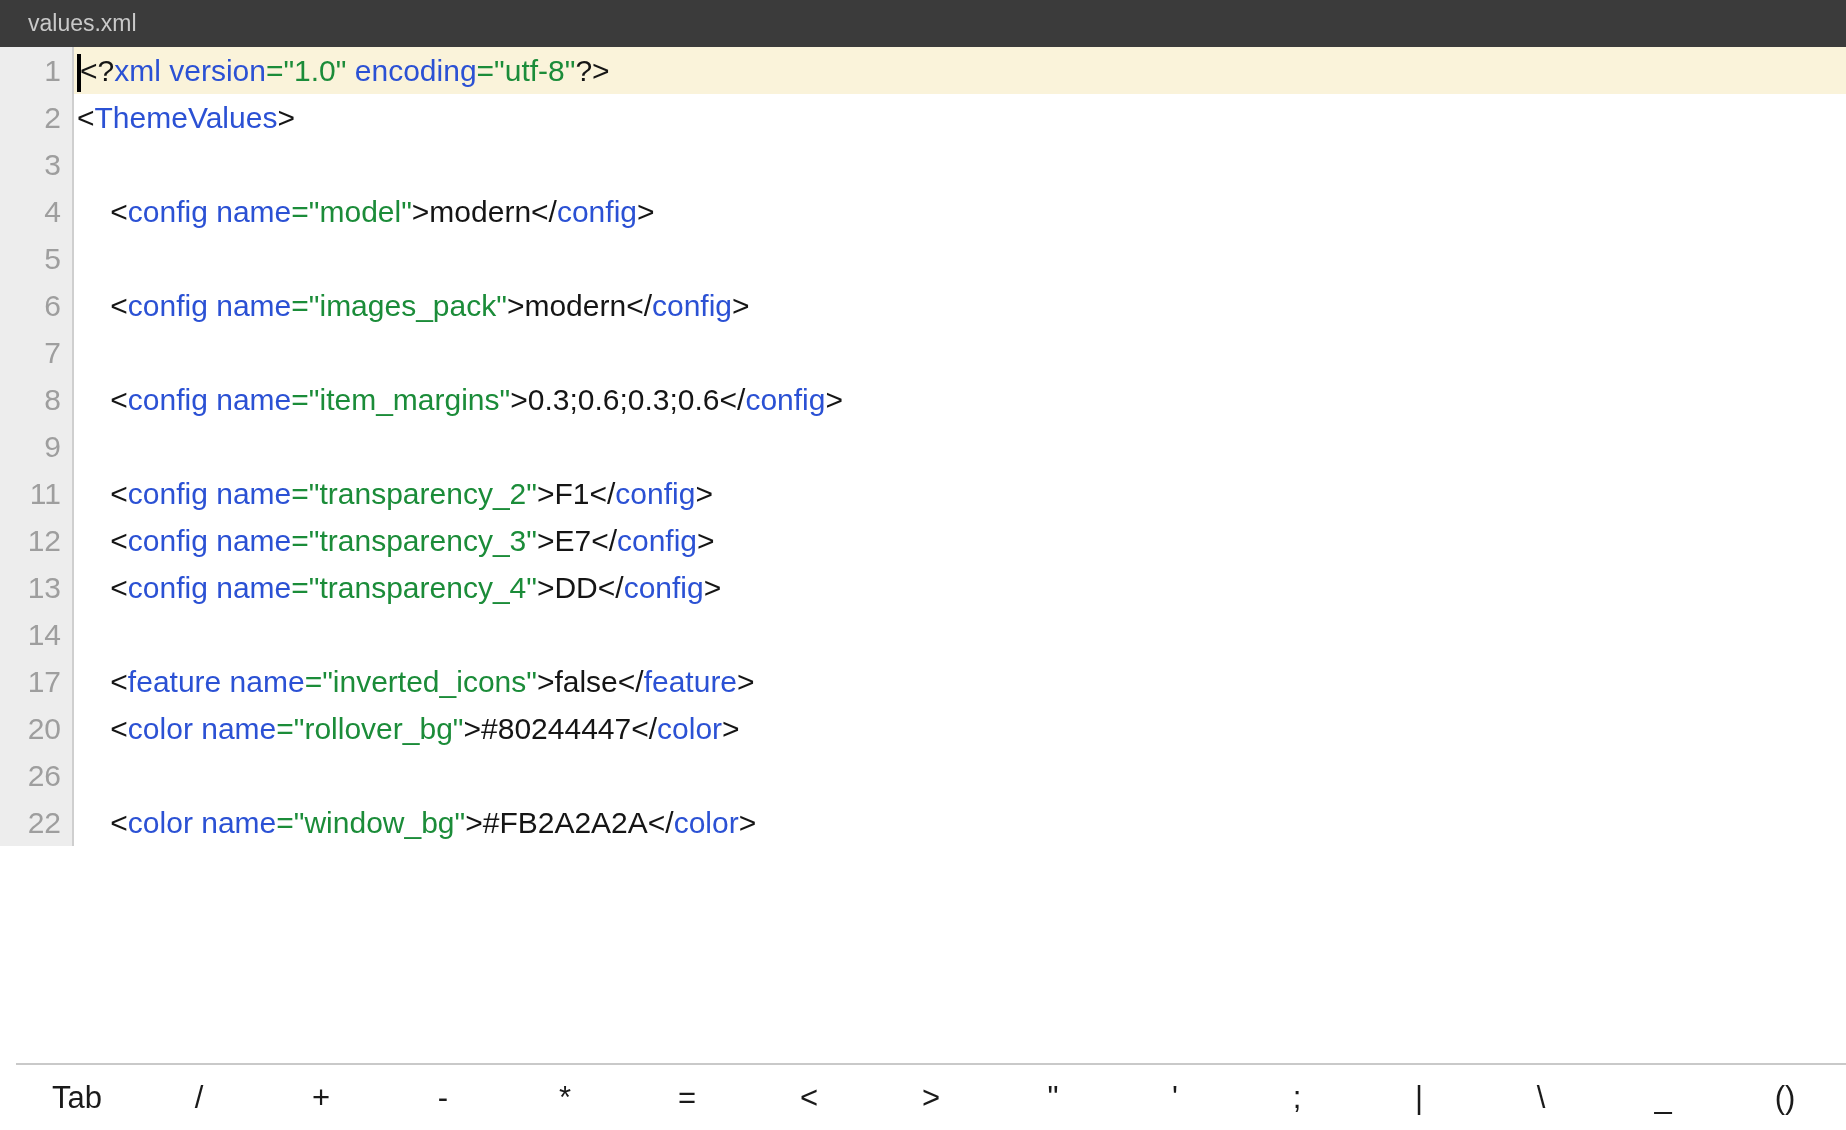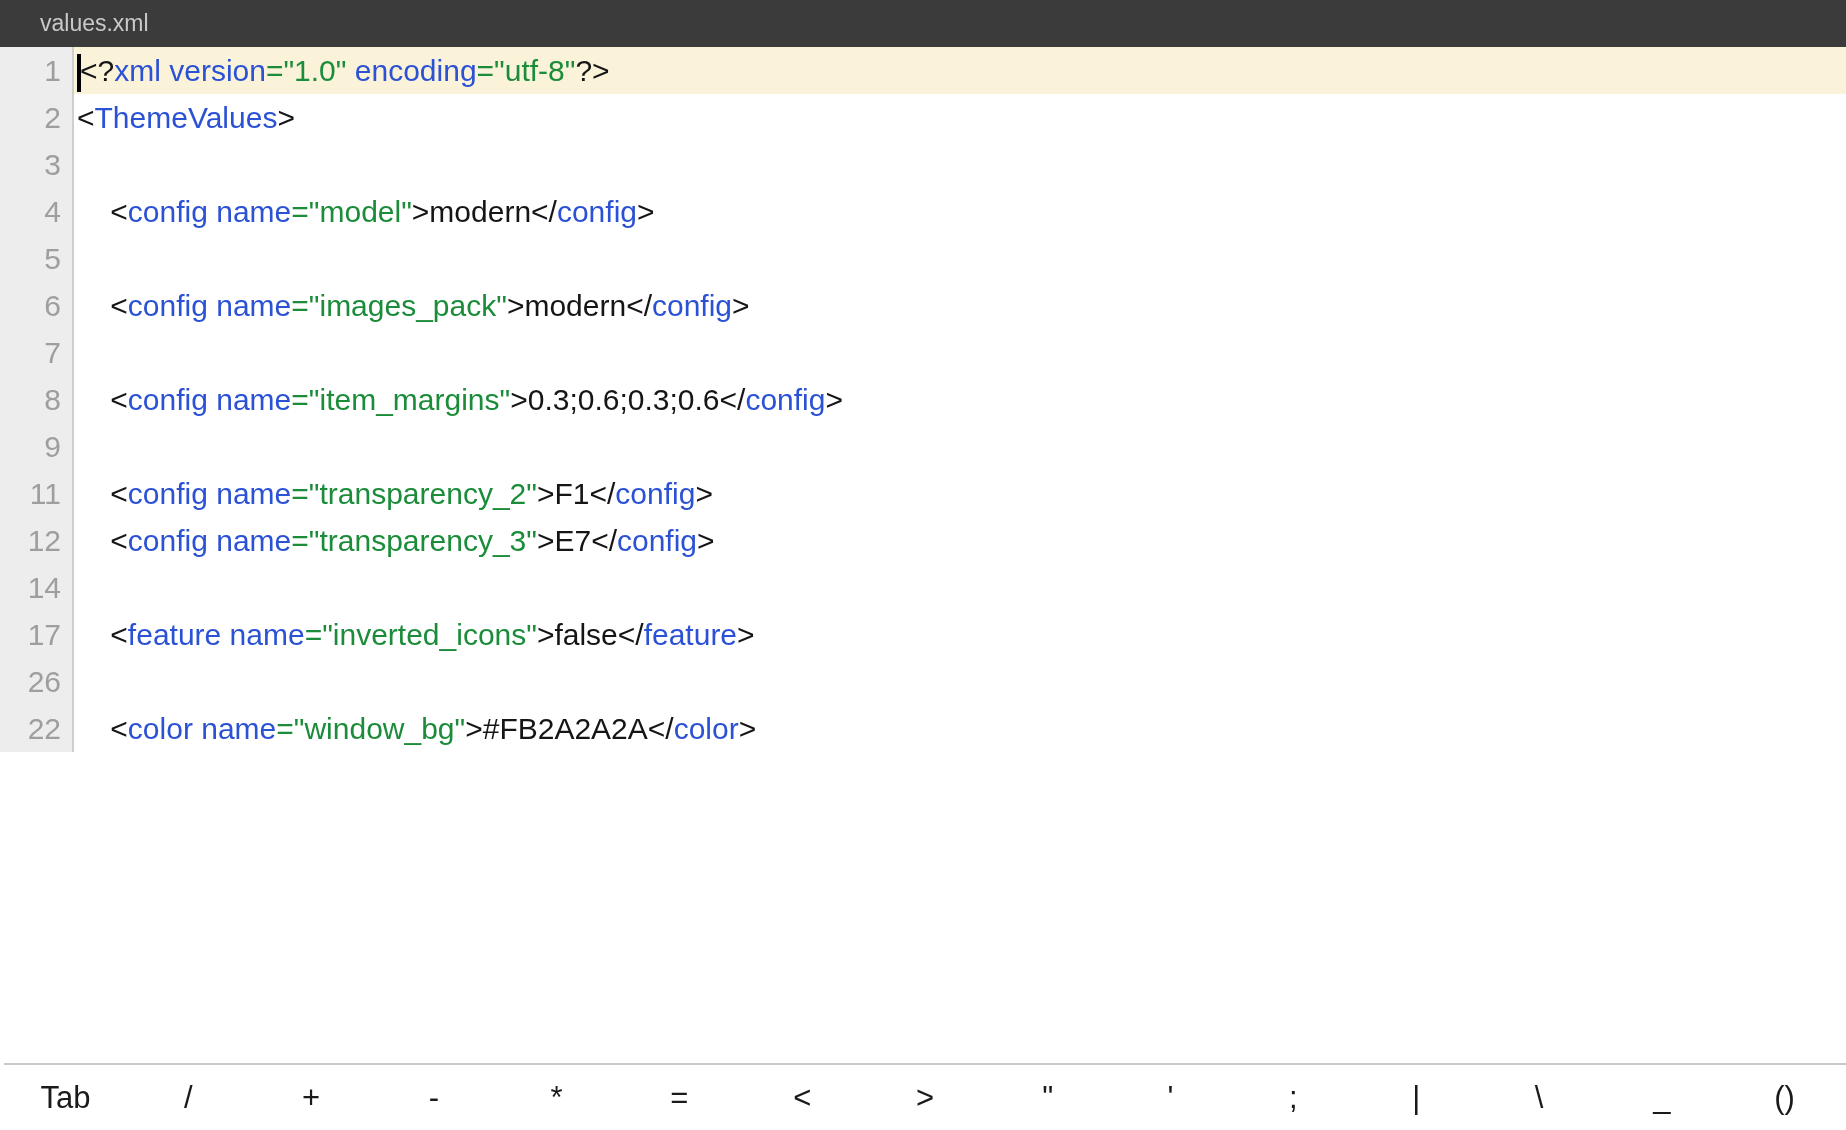--- a/index.html
+++ b/index.html
@@ -2,41 +2,41 @@
 <html style="--titlebar-bg: #3b3b3b; --titlebar-text: #c9c9c9; --gutter-bg: #ededed; --gutter-border: #cfcfcf; --gutter-text: #9e9e9e; --code-bg: #ffffff; --highlight-line-bg: #faf3da; --plain: #151515; --tag: #2b51d4; --string: #1b8c39; --caret: #000000; --toolbar-bg: #ffffff; --toolbar-border: #c9c9c9; --toolbar-text: #1a1a1a;"><head>
 <meta charset="utf-8">
 <style>
   html,body{margin:0;padding:0;width:1846px;height:1130px;overflow:hidden;background:#fff;
     font-family:"Liberation Sans","DejaVu Sans",sans-serif;}
   .app{position:relative;width:1846px;height:1130px;background:#fff;overflow:hidden;}
 
   
   .titlebar{position:absolute;top:0;left:0;right:0;height:47px;
     background:var(--titlebar-bg,#3b3b3b);display:flex;align-items:center;
-    padding-left:40px;box-sizing:border-box;}
+    padding-left:28px;box-sizing:border-box;}
   .titlebar .title{color:var(--titlebar-text,#c9c9c9);font-size:23px;}
 
   
   .editor{position:absolute;top:47px;left:0;right:0;bottom:67px;overflow:hidden;
     font-size:30px;background:var(--code-bg,#fff);}
   .row{display:flex;height:47px;line-height:47px;}
   .gutter{flex:0 0 74px;box-sizing:border-box;background:var(--gutter-bg,#ededed);
     border-right:2px solid var(--gutter-border,#cfcfcf);text-align:right;
     padding-right:11px;color:var(--gutter-text,#9e9e9e);}
   .codecell{flex:1;white-space:pre;padding-left:3px;overflow:hidden;
     color:var(--plain,#151515);}
   .row.hl .codecell{background:var(--highlight-line-bg,#faf3da);}
   .tok.p{color:var(--plain,#151515);}
   .tok.t{color:var(--tag,#2b51d4);}
   .tok.s{color:var(--string,#1b8c39);}
   .caret{display:inline-block;width:4px;height:38px;background:var(--caret,#000);
     vertical-align:middle;margin-right:-1px;}
 
   
-  .toolbar{position:absolute;left:4px;right:0;bottom:0;height:67px;box-sizing:border-box;
+  .toolbar{position:absolute;left:16px;right:0;bottom:0;height:67px;box-sizing:border-box;
     background:var(--toolbar-bg,#fff);border-top:2px solid var(--toolbar-border,#c9c9c9);
     display:flex;align-items:stretch;}
   .key{flex:1;display:flex;align-items:center;justify-content:center;
     font-size:31px;color:var(--toolbar-text,#1a1a1a);cursor:pointer;}
 </style>
 </head>
 <body>
 
 <div class="app">
   <div class="titlebar">
@@ -83,26 +83,34 @@
         </div>
         <div class="row">
           <div class="gutter">11</div>
           <div class="codecell"><span class="tok p">    &lt;</span><span class="tok t">config name</span><span class="tok s">="transparency_2"</span><span class="tok p">&gt;F1&lt;/</span><span class="tok t">config</span><span class="tok p">&gt;</span></div>
         </div>
         <div class="row">
           <div class="gutter">12</div>
           <div class="codecell"><span class="tok p">    &lt;</span><span class="tok t">config name</span><span class="tok s">="transparency_3"</span><span class="tok p">&gt;E7&lt;/</span><span class="tok t">config</span><span class="tok p">&gt;</span></div>
         </div>
         <div class="row">
+          <div class="gutter">13</div>
+          <div class="codecell"><span class="tok p">    &lt;</span><span class="tok t">config name</span><span class="tok s">="transparency_4"</span><span class="tok p">&gt;DD&lt;/</span><span class="tok t">config</span><span class="tok p">&gt;</span></div>
+        </div>
+        <div class="row">
           <div class="gutter">14</div>
           <div class="codecell"></div>
         </div>
         <div class="row">
           <div class="gutter">17</div>
           <div class="codecell"><span class="tok p">    &lt;</span><span class="tok t">feature name</span><span class="tok s">="inverted_icons"</span><span class="tok p">&gt;false&lt;/</span><span class="tok t">feature</span><span class="tok p">&gt;</span></div>
+        </div>
+        <div class="row">
+          <div class="gutter">20</div>
+          <div class="codecell"><span class="tok p">    &lt;</span><span class="tok t">color name</span><span class="tok s">="rollover_bg"</span><span class="tok p">&gt;#80244447&lt;/</span><span class="tok t">color</span><span class="tok p">&gt;</span></div>
         </div>
         <div class="row">
           <div class="gutter">26</div>
           <div class="codecell"></div>
         </div>
         <div class="row">
           <div class="gutter">22</div>
           <div class="codecell"><span class="tok p">    &lt;</span><span class="tok t">color name</span><span class="tok s">="window_bg"</span><span class="tok p">&gt;#FB2A2A2A&lt;/</span><span class="tok t">color</span><span class="tok p">&gt;</span></div>
         </div>
       </div>

